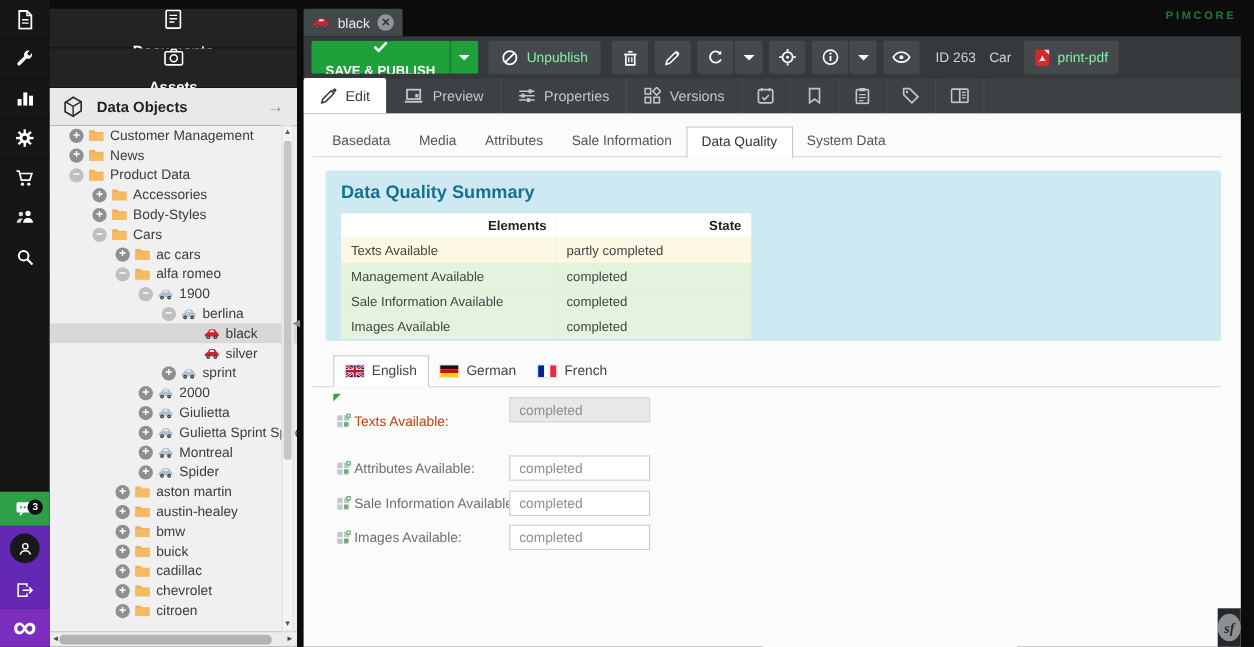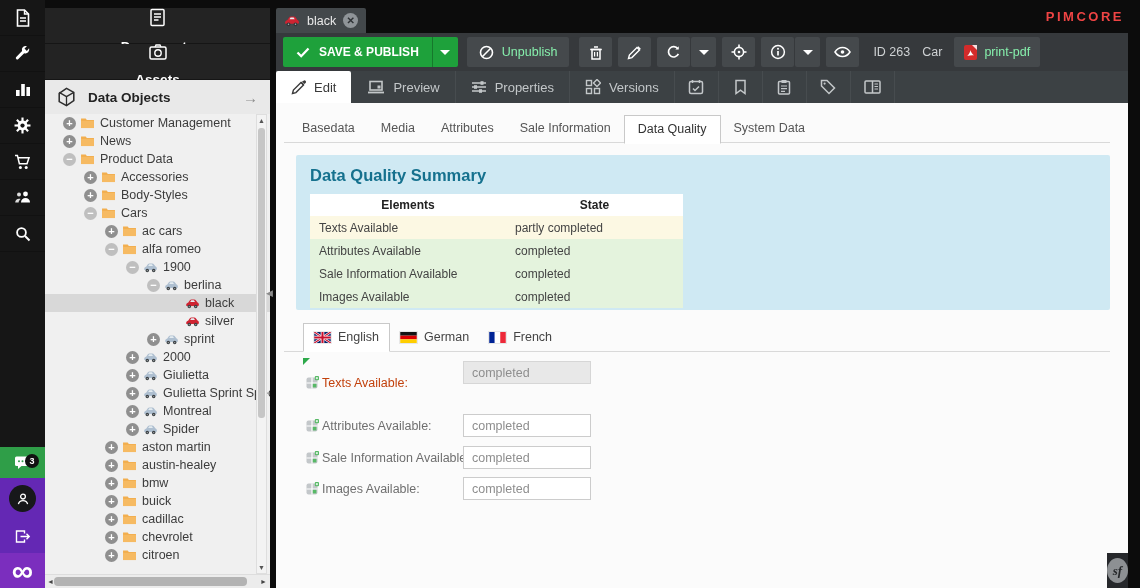--- a/index.html
+++ b/index.html
@@ -57,21 +57,21 @@
 
   #toolbar { position:absolute; left:0; top:33px; width:852px; height:38px; background:#36393c;
     display:flex; align-items:center; padding-left:7px; }
   .tbtn { height:30px; background:#45494c; border-radius:2px; display:flex; align-items:center; justify-content:center;
     color:#86efac; font-size:12.5px; }
   .icon-btn { width:33px; }
   .caret-btn { width:25px; }
   .caret { width:0; height:0; border-left:5px solid transparent; border-right:5px solid transparent; border-top:5px solid #fff; }
   #save-btn { height:30px; display:flex; border-radius:2px; overflow:hidden; }
   #save-main { background:#1ea13b; color:#fff; font-weight:bold; font-size:12px; display:flex; align-items:center;
-    gap:9px; padding:0 13px; }
+    gap:9px; padding:0 13px;flex-direction:column; }
   #save-caret { background:#1ea13b; width:26px; display:flex; align-items:center; justify-content:center; border-left:1px solid rgba(0,0,0,.25); }
   #unpublish-btn { gap:8px; padding:0 12px; margin-left:9px; }
   .tgap { width:6px; }
   .tgap1 { width:1px; }
   #obj-id, #obj-type { color:#cfd2d4; font-size:12.5px; margin-left:14px; }
   #obj-type { margin-left:12px; }
   #print-btn { gap:7px; padding:0 10px; margin-left:12px; }
 
   #viewbar { position:absolute; left:0; top:71px; width:852px; height:32px; background:#3c4144; display:flex; align-items:stretch; }
   .view-tab { display:flex; align-items:center; gap:8px; padding:0 15px; color:#c3c7c9; font-size:13px; border-right:1px solid #474c4f; }
@@ -81,42 +81,42 @@
   #content { position:absolute; left:0; top:103px; width:852px; height:485px; background:#fbfbfb; }
   #content-tabs { position:absolute; left:8px; top:12px; right:18px; height:28px; border-bottom:1px solid #d9d9d9;
     display:flex; align-items:center; padding-left:5px; }
   .ctab { padding:6px 13px 7px; font-size:12.5px; color:#555; }
   .ctab.active { background:#fff; border:1px solid #c9c9c9; border-bottom:1px solid #fff; margin-bottom:-1px; color:#333; }
 
   #summary { position:absolute; left:20px; top:52px; width:814px; height:155px; background:#cfe9f3; border-radius:2px;
     padding:11px 14px; }
   #summary-title { color:#15718e; font-size:16.5px; font-weight:bold; }
   #summary table { border-collapse:collapse; margin-top:9px; table-layout:fixed; }
-  #summary th { background:#fff; text-align:center; font-size:12px; color:#222; padding:4px 9px; }
+  #summary th { background:#fff; text-align:right; font-size:12px; color:#222; padding:4px 9px; }
   #summary td { font-size:12px; color:#444; padding:4.5px 9px; }
   #summary .c1 { width:196px; } #summary .c2 { width:177px; }
   tr.partial { background:#fcf8e3; }
   tr.complete { background:#e4f3dd; }
 
   #lang-row { position:absolute; left:8px; top:221px; right:18px; height:28px; border-bottom:1px solid #d9d9d9;
     display:flex; align-items:flex-end; padding-left:19px; }
   .lang { display:flex; align-items:center; gap:7px; padding:6px 10px 7px; font-size:12.5px; color:#444; }
   .lang.active { background:#fff; border:1px solid #c9c9c9; border-bottom:1px solid #fff; margin-bottom:-1px; }
   .flag { width:17px; height:11px; flex:0 0 17px; box-shadow:0 0 0 1px rgba(0,0,0,.08); }
 
   .field-row { position:absolute; left:30px; display:flex; align-items:center; height:23px; }
   .field-label { display:flex; align-items:center; gap:3px; font-size:12.5px; color:#6f6f6f; }
   .field-row.disabled .field-label { color:#c2410c;margin-top:20px; }
   .field-input { position:absolute; left:157px; width:128px; height:23px; border:1px solid #ccc; background:#fff;
     font-size:12.5px; color:#8e8e8e; padding-left:8px; display:flex; align-items:center; font-family:"Liberation Sans",sans-serif; }
   .field-row.disabled .field-input { background:#e8e8e8; border-color:#d6d6d6; }
   #dirty-marker { position:absolute; left:27px; top:255px; width:0; height:0;
     border-top:7px solid #2da94a; border-right:7px solid transparent; }
 
-  #pimcore-logo { position:absolute; right:16px; top:9px; color:#ef4444; font-size:13px; font-weight:bold; letter-spacing:2.5px; z-index:5;}
+  #pimcore-logo { position:absolute; right:16px; top:9px; color:#15803d; font-size:10px; font-weight:bold; letter-spacing:2.5px; z-index:5;}
   #sf-badge { position:absolute; left:1107px; top:553px; width:21px; height:35px; background:#26282b; z-index:50;
     display:flex; align-items:center; justify-content:center; }
   #sf-circle { width:25px; height:25px; border-radius:50%; background:#8d9093; color:#26282b;
     font-family:"Liberation Serif", serif; font-style:italic; font-weight:bold; font-size:13px;
     display:flex; align-items:center; justify-content:center; }
 </style>
 </head>
 <body>
 
 <div id="rail">
@@ -789,21 +789,21 @@
               <th class="c1">Elements</th>
               <th class="c2">State</th>
             </tr>
           </thead>
         <tbody>
             <tr class="partial">
               <td>Texts Available</td>
               <td>partly completed</td>
             </tr>
             <tr class="complete">
-              <td>Attributes Available</td>
+              <td>Management Available</td>
               <td>completed</td>
             </tr>
             <tr class="complete">
               <td>Sale Information Available</td>
               <td>completed</td>
             </tr>
             <tr class="complete">
               <td>Images Available</td>
               <td>completed</td>
             </tr>

